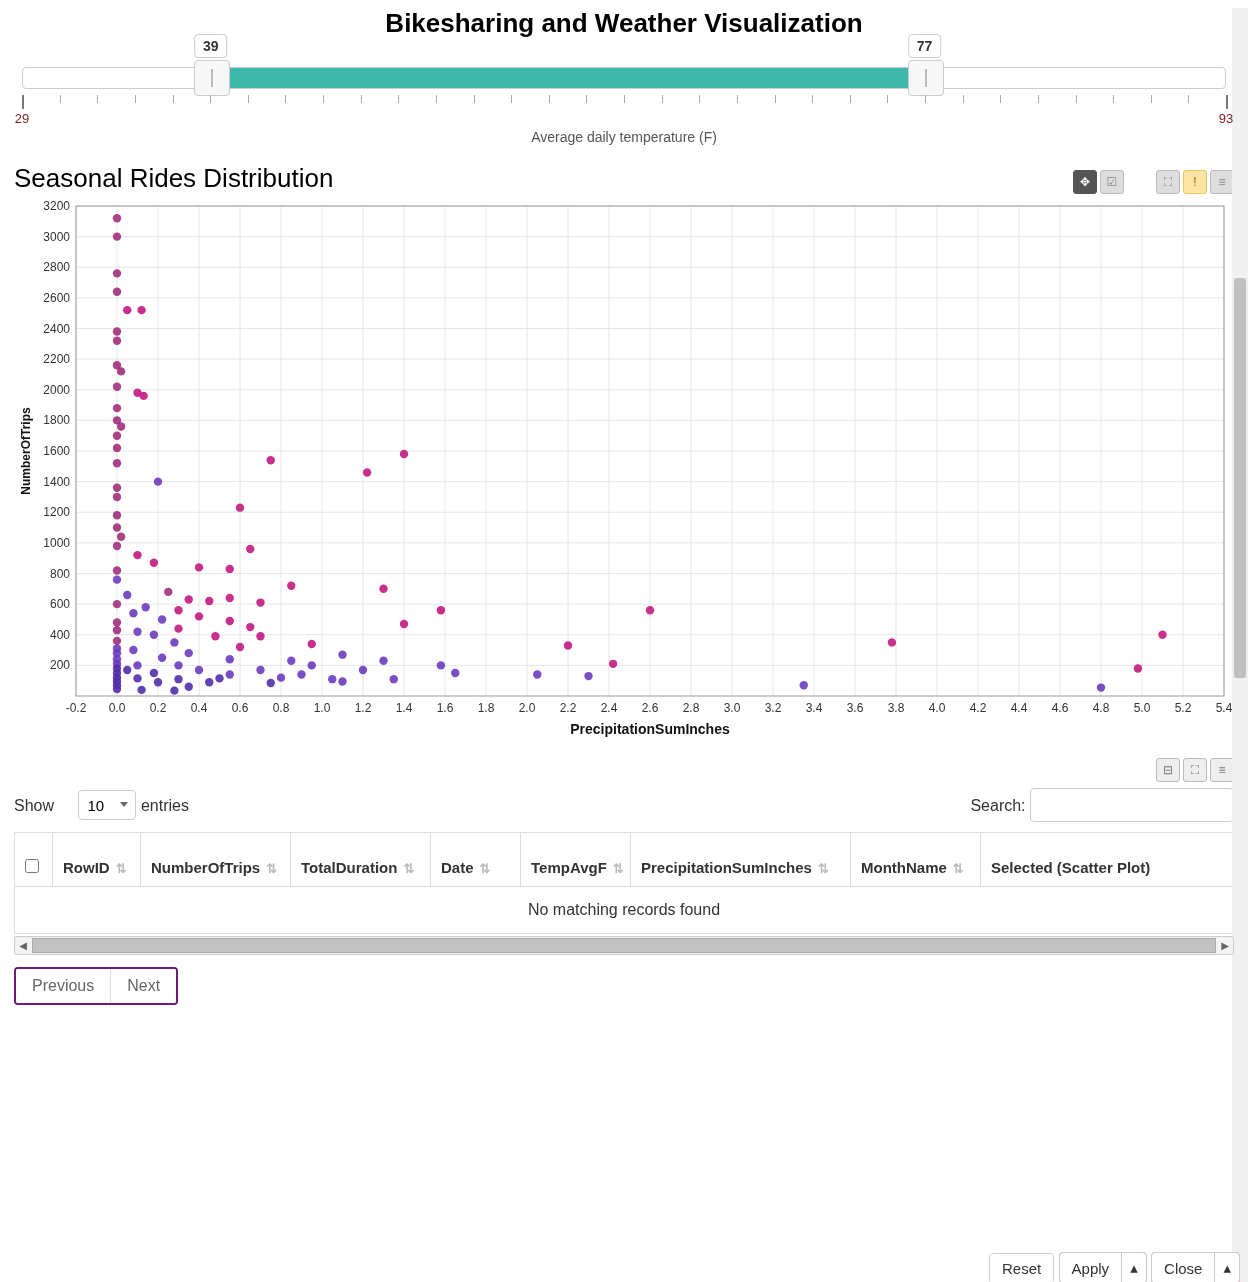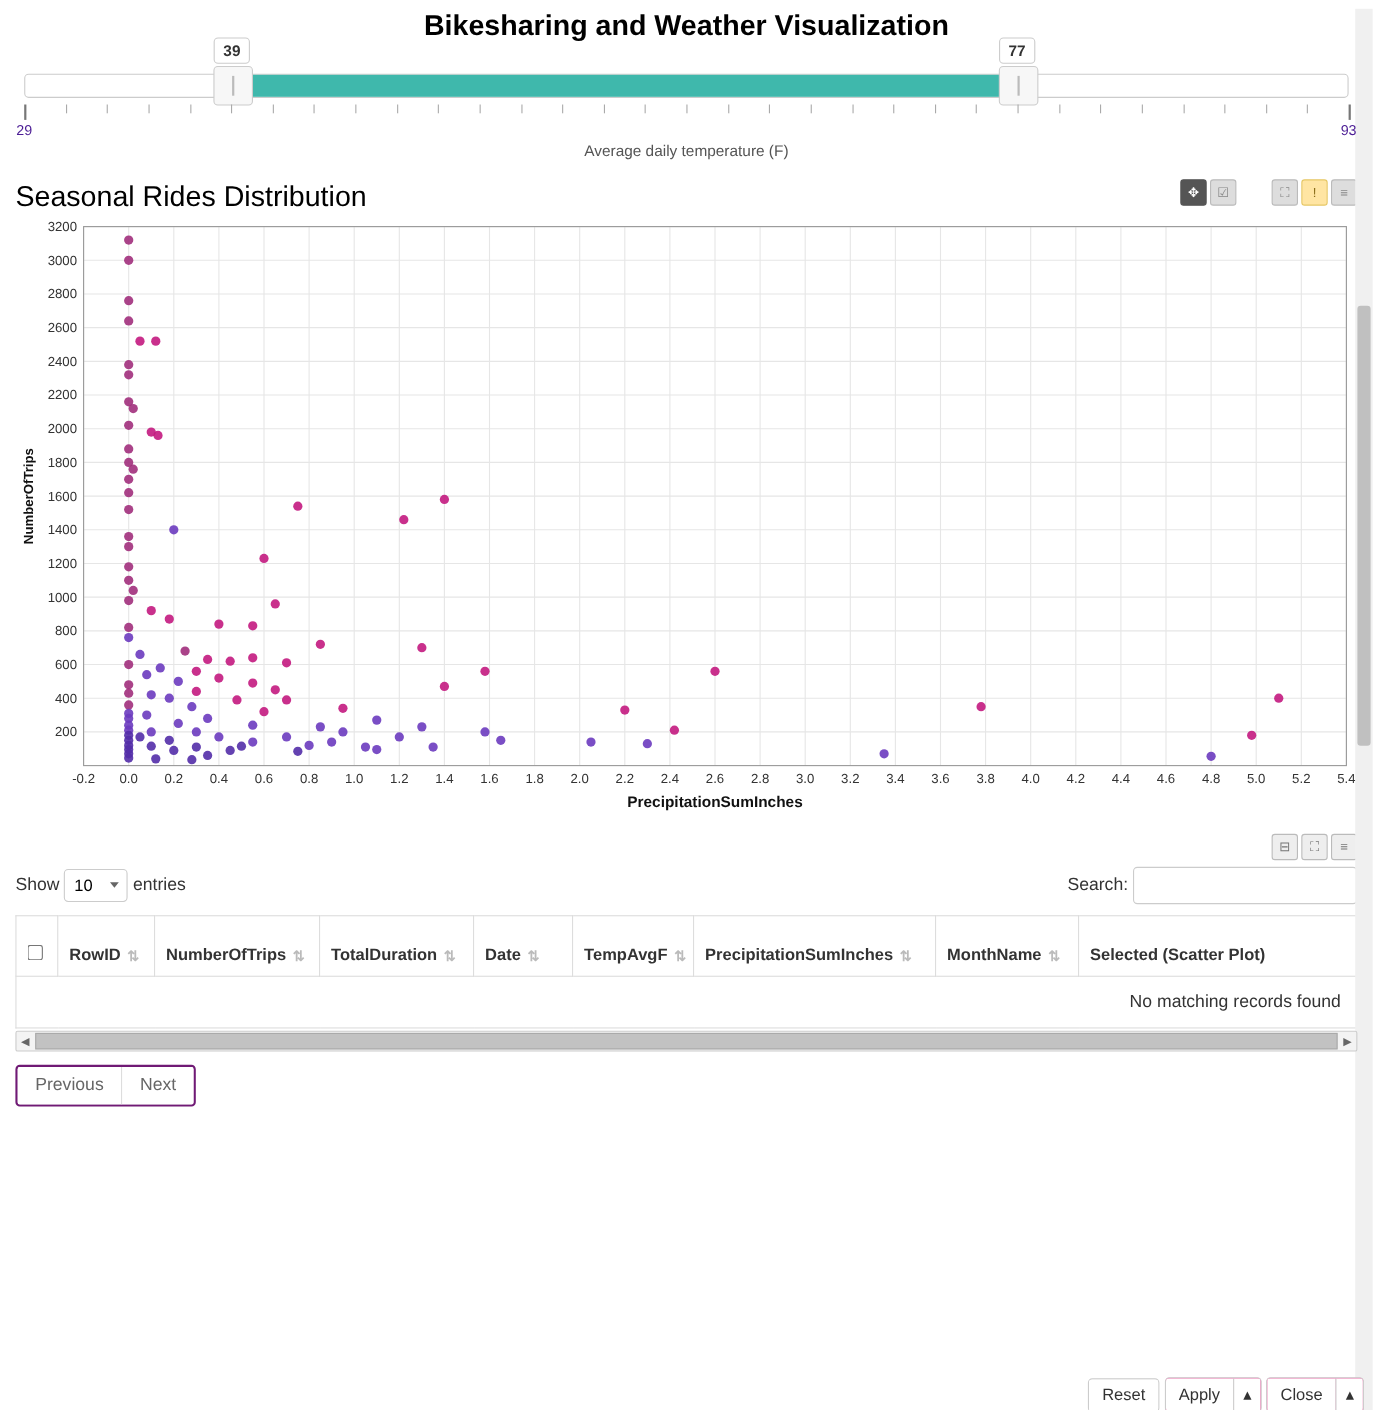--- a/index.html
+++ b/index.html
@@ -9,51 +9,51 @@
   
   .slider-wrap{margin:24px 8px 6px 8px;}
   .slider-track{position:relative;height:20px;background:#fff;border:1px solid #ccc;border-radius:4px;margin-top:28px;}
   .slider-fill{position:absolute;top:0;bottom:0;background:#3fb8ac;}
   .slider-handle{position:absolute;top:-8px;width:34px;height:34px;background:#f7f7f7;border:1px solid #ccc;border-radius:4px;display:flex;align-items:center;justify-content:center;}
   .slider-handle::after{content:"";width:2px;height:18px;background:#bbb;display:block;}
   .slider-badge{position:absolute;top:-34px;background:#fff;border:1px solid #ccc;border-radius:4px;padding:3px 8px;font-size:14px;font-weight:600;white-space:nowrap;transform:translateX(-50%);}
   .slider-ticks{position:relative;height:24px;margin-top:6px;}
   .slider-tick{position:absolute;top:0;width:1px;height:8px;background:#aaa;}
   .slider-tick.major{height:14px;width:2px;background:#777;}
-  .slider-tick-label{position:absolute;top:16px;font-size:13px;color:#4c1d95;transform:translateX(-50%);}
+  .slider-tick-label{position:absolute;top:16px;font-size:13px;color:#7f1d1d;transform:translateX(-50%);}
   .slider-caption{text-align:center;font-size:14px;color:#555;margin-top:10px;}
   
   .chart-block{margin-top:18px;}
-  .chart-header{display:flex;justify-content:space-between;align-items:flex-start;}
+  .chart-header{display:flex;justify-content:space-between;align-items:flex-end;}
   h2.chart-title{font-size:26px;font-weight:400;margin:0;color:#000;}
   .tool-groups{display:flex;gap:32px;}
   .tool-group{display:flex;gap:3px;}
   .tb{width:22px;height:22px;border:1px solid #bbb;border-radius:3px;background:#eee;display:flex;align-items:center;justify-content:center;font-size:12px;color:#444;cursor:pointer;}
   .tb.dark{background:#555;color:#fff;border-color:#555;}
   .tb.grey{background:#ddd;color:#888;}
   .tb.warn{background:#ffe5a3;color:#8a6d1a;border-color:#e6c868;}
   .chart-svg{width:100%;height:540px;display:block;margin-top:6px;}
   .axis-label-y{font-size:12px;fill:#111;font-weight:600;}
   .axis-label-x{font-size:14px;fill:#111;font-weight:600;}
   .grid line{stroke:#e6e6e6;stroke-width:1;}
   .axis-tick{font-size:12px;fill:#333;}
   
   .table-block{margin-top:18px;}
   .table-tools-right{display:flex;justify-content:flex-end;gap:3px;margin-bottom:6px;}
   .tt{width:22px;height:22px;border:1px solid #bbb;border-radius:3px;background:#eee;display:flex;align-items:center;justify-content:center;font-size:12px;color:#777;cursor:pointer;}
   .table-controls{display:flex;justify-content:space-between;align-items:center;font-size:16px;margin-bottom:10px;}
   select.page-size{border:1px solid #ccc;border-radius:4px;height:30px;padding:2px 22px 2px 8px;appearance:none;background:#fff;font-size:15px;}
-  .select-wrap{position:relative;display:inline-block;}
+  .select-wrap{position:relative;display:inline-block;margin-left:20px;}
   .select-wrap::after{content:"";position:absolute;right:8px;top:12px;width:0;height:0;border-left:4px solid transparent;border-right:4px solid transparent;border-top:5px solid #666;pointer-events:none;}
   .search input{border:1px solid #ccc;border-radius:4px;height:28px;width:190px;padding:2px 6px;font-size:15px;}
   table.data{width:100%;border-collapse:collapse;border:1px solid #ddd;table-layout:fixed;}
   table.data th{border:1px solid #ddd;background:#fff;font-size:15px;font-weight:700;padding:26px 10px 10px 10px;text-align:left;vertical-align:bottom;white-space:nowrap;}
   table.data th .hcell{display:flex;align-items:flex-end;gap:6px;}
   .sorter{font-size:13px;color:#bbb;}
-  table.data td.empty{text-align:right;padding:14px;font-size:16px;border:1px solid #ddd;}
+  table.data td.empty{text-align:center;padding:14px;font-size:16px;border:1px solid #ddd;}
   .hscroll{position:relative;height:17px;border:1px solid #ccc;border-radius:2px;background:#f3f3f3;margin-top:2px;display:flex;}
   .hscroll .arrow{width:16px;display:flex;align-items:center;justify-content:center;color:#666;font-size:10px;}
   .hscroll .thumb{flex:1;background:#c2c2c2;border:1px solid #aaa;margin:1px;}
   .footer-row{display:flex;justify-content:space-between;align-items:center;margin-top:12px;font-size:16px;}
   .pager{display:flex;border:2px solid #701a75;border-radius:4px;overflow:hidden;}
   .pager button{border:none;background:#fff;color:#666;padding:8px 16px;font-size:16px;cursor:default;}
   .pager button + button{border-left:1px solid #ddd;}
   
   .bottom-bar{position:absolute;bottom:0;right:0;padding:6px 8px;}
   .bb-group{display:inline-flex;border:1px solid #ccc;border-radius:4px;overflow:hidden;background:#ec4899;}

